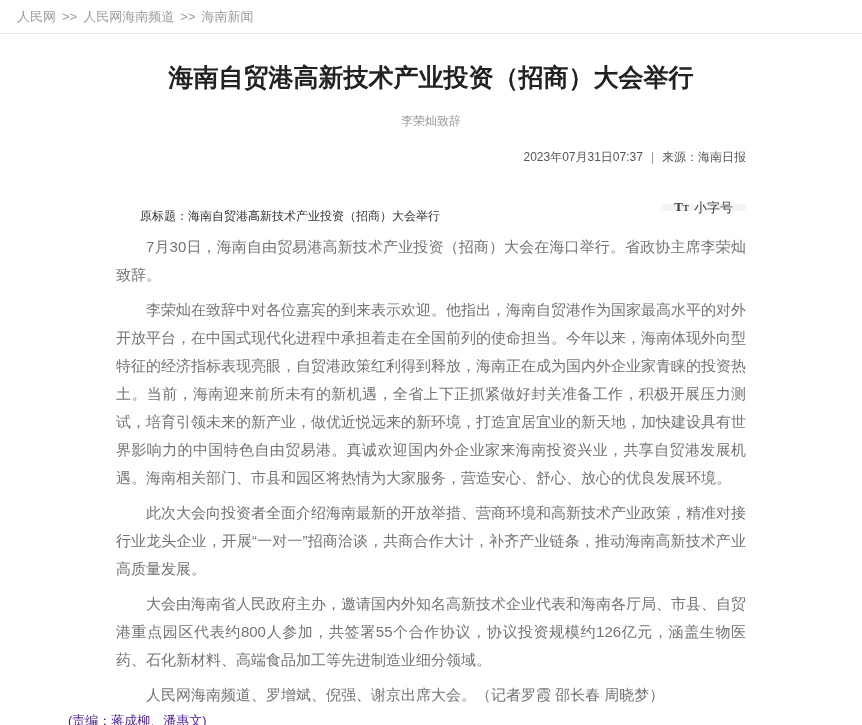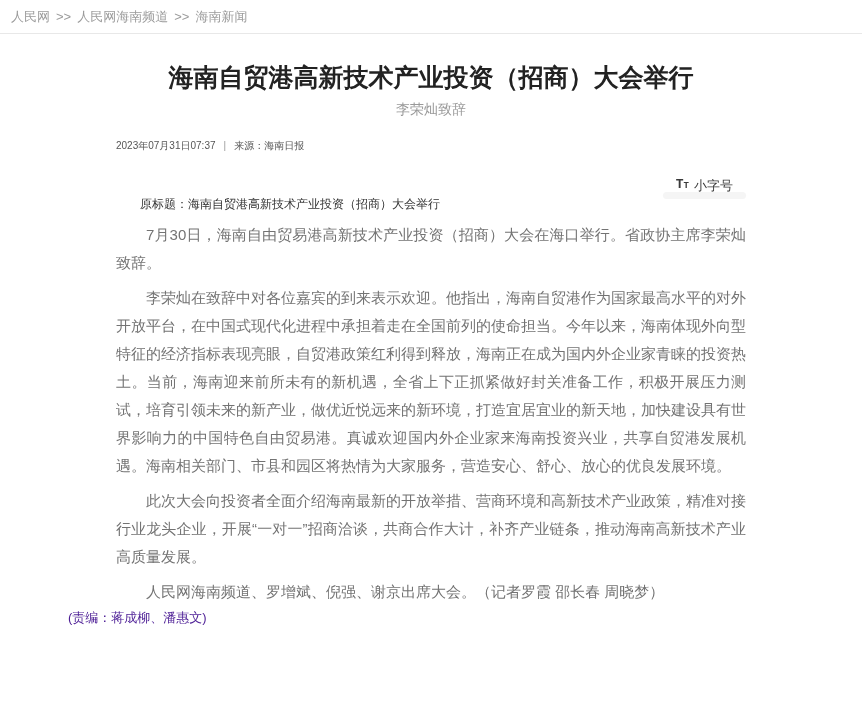--- a/index.html
+++ b/index.html
@@ -8,21 +8,21 @@
     position: relative;
     width: 862px;
     height: 725px;
     overflow: hidden;
     background: #ffffff;
     font-family: "Liberation Sans", "DejaVu Sans", sans-serif;
     color: #333333;
   }
   
   .breadcrumb {
-    padding: 9px 0 0 11px;
+    padding: 9px 0 0 17px;
     font-size: 13px;
     line-height: 15px;
     color: #9b9b9b;
     white-space: nowrap;
   }
   .breadcrumb a {
     color: #9b9b9b;
     text-decoration: none;
     cursor: pointer;
   }
@@ -36,53 +36,53 @@
   .content { width: 630px; margin: 0 auto; }
   .article-title {
     margin: 27px 0 0 0;
     text-align: center;
     font-size: 25px;
     line-height: 32px;
     font-weight: bold;
     color: #222222;
   }
   .article-subtitle {
-    margin-top: 8px;
+    margin-top: 20px;
     text-align: center;
-    font-size: 14px;
+    font-size: 12px;
     line-height: 16px;
     color: #999999;
   }
   .article-meta {
     margin-top: 20px;
-    text-align: left;
-    font-size: 10px;
+    text-align: right;
+    font-size: 12px;
     line-height: 17px;
     color: #555555;
   }
   .article-meta .meta-sep { margin: 0 8px; color: #999999; }
   .article-meta a { color: #555555; text-decoration: none; cursor: pointer; }
   .toolbar {
     display: flex;
     justify-content: flex-end;
     margin-top: 2px;
     height: 24px;
   }
   .font-pill {
     display: inline-flex;
-    align-items: flex-end;
+    align-items: center;
     background: #f5f5f5;
     border-radius: 13px;
     padding: 3px 13px 4px 13px;
     font-size: 13px;
     line-height: 17px;
     color: #3a3a3a;
     cursor: pointer;
     border: none;
-    font-family: Liberation Mono, monospace;
+    font-family: Liberation Serif, serif;
     margin-top: 36px;
   }
   .fp-icon { font-weight: bold; margin-right: 5px; letter-spacing: 0; color: #3a3a3a; }
   .fp-icon .fp-large { font-size: 13px; }
   .fp-icon .fp-small { font-size: 9px; }
   .original-title {
     margin: 14px 0 0 0;
     font-size: 12px;
     line-height: 20px;
     color: #333333;
@@ -133,20 +133,21 @@
     </div>
 
     <p class="original-title">
       <span>原标题：</span><span>海南自贸港高新技术产业投资（招商）大会举行</span>
     </p>
 
     <div class="article-body">
       <p>7月30日，海南自由贸易港高新技术产业投资（招商）大会在海口举行。省政协主席李荣灿致辞。</p>
       <p>李荣灿在致辞中对各位嘉宾的到来表示欢迎。他指出，海南自贸港作为国家最高水平的对外开放平台，在中国式现代化进程中承担着走在全国前列的使命担当。今年以来，海南体现外向型特征的经济指标表现亮眼，自贸港政策红利得到释放，海南正在成为国内外企业家青睐的投资热土。当前，海南迎来前所未有的新机遇，全省上下正抓紧做好封关准备工作，积极开展压力测试，培育引领未来的新产业，做优近悦远来的新环境，打造宜居宜业的新天地，加快建设具有世界影响力的中国特色自由贸易港。真诚欢迎国内外企业家来海南投资兴业，共享自贸港发展机遇。海南相关部门、市县和园区将热情为大家服务，营造安心、舒心、放心的优良发展环境。</p>
       <p>此次大会向投资者全面介绍海南最新的开放举措、营商环境和高新技术产业政策，精准对接行业龙头企业，开展“一对一”招商洽谈，共商合作大计，补齐产业链条，推动海南高新技术产业高质量发展。</p>
+      <p>大会由海南省人民政府主办，邀请国内外知名高新技术企业代表和海南各厅局、市县、自贸港重点园区代表约800人参加，共签署55个合作协议，协议投资规模约126亿元，涵盖生物医药、石化新材料、高端食品加工等先进制造业细分领域。</p>
       <p>人民网海南频道、罗增斌、倪强、谢京出席大会。（记者罗霞 邵长春 周晓梦）</p>
     </div>
 
   </div>
 
   <div class="editor-note-row">(责编：蒋成柳、潘惠文)</div>
 
 </div>
 
 </body></html>

